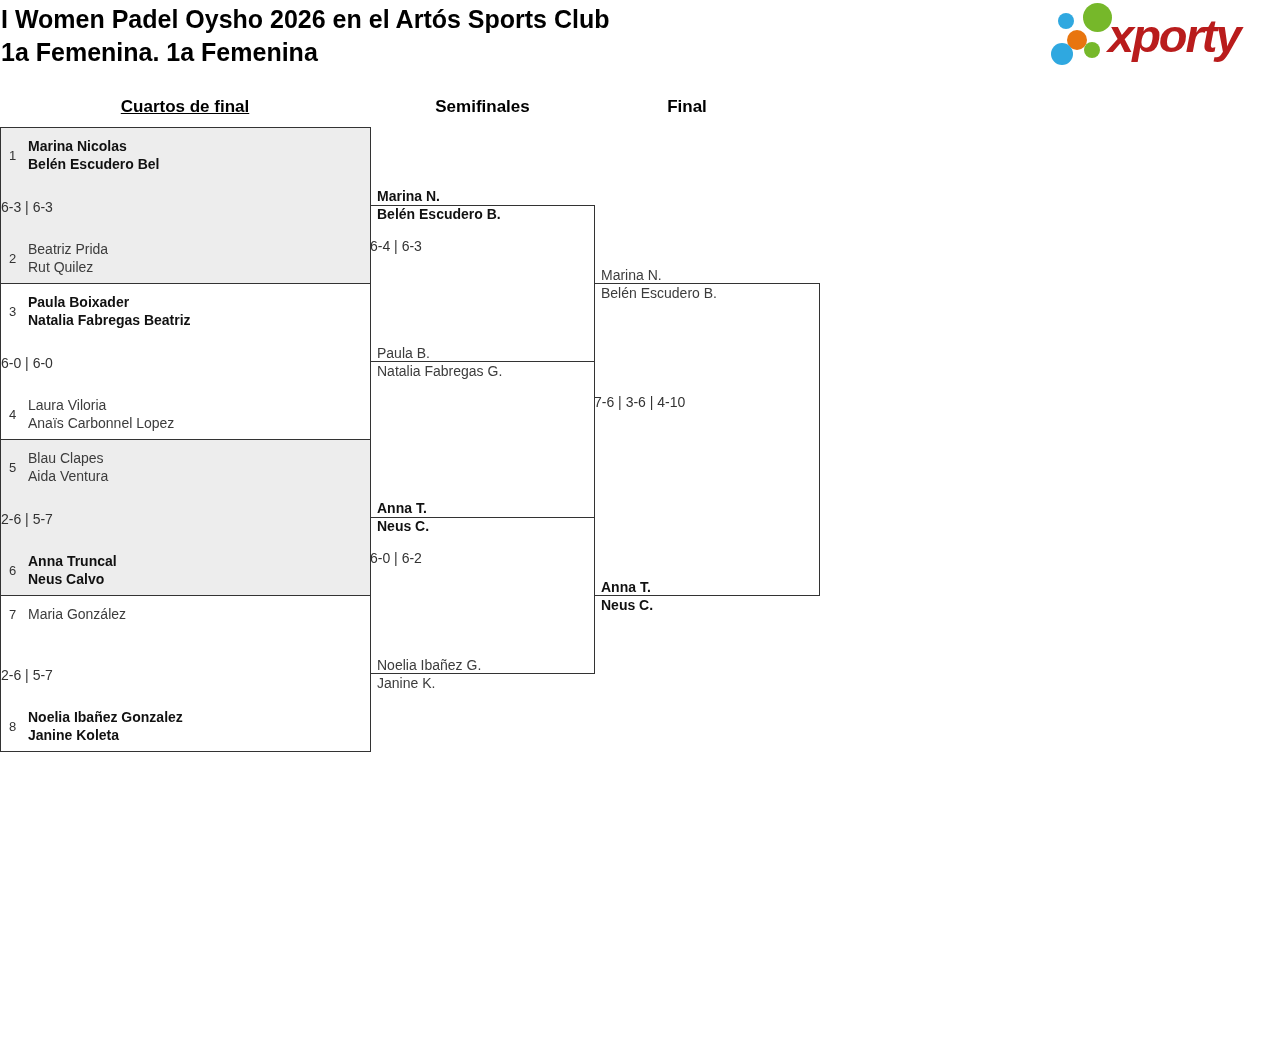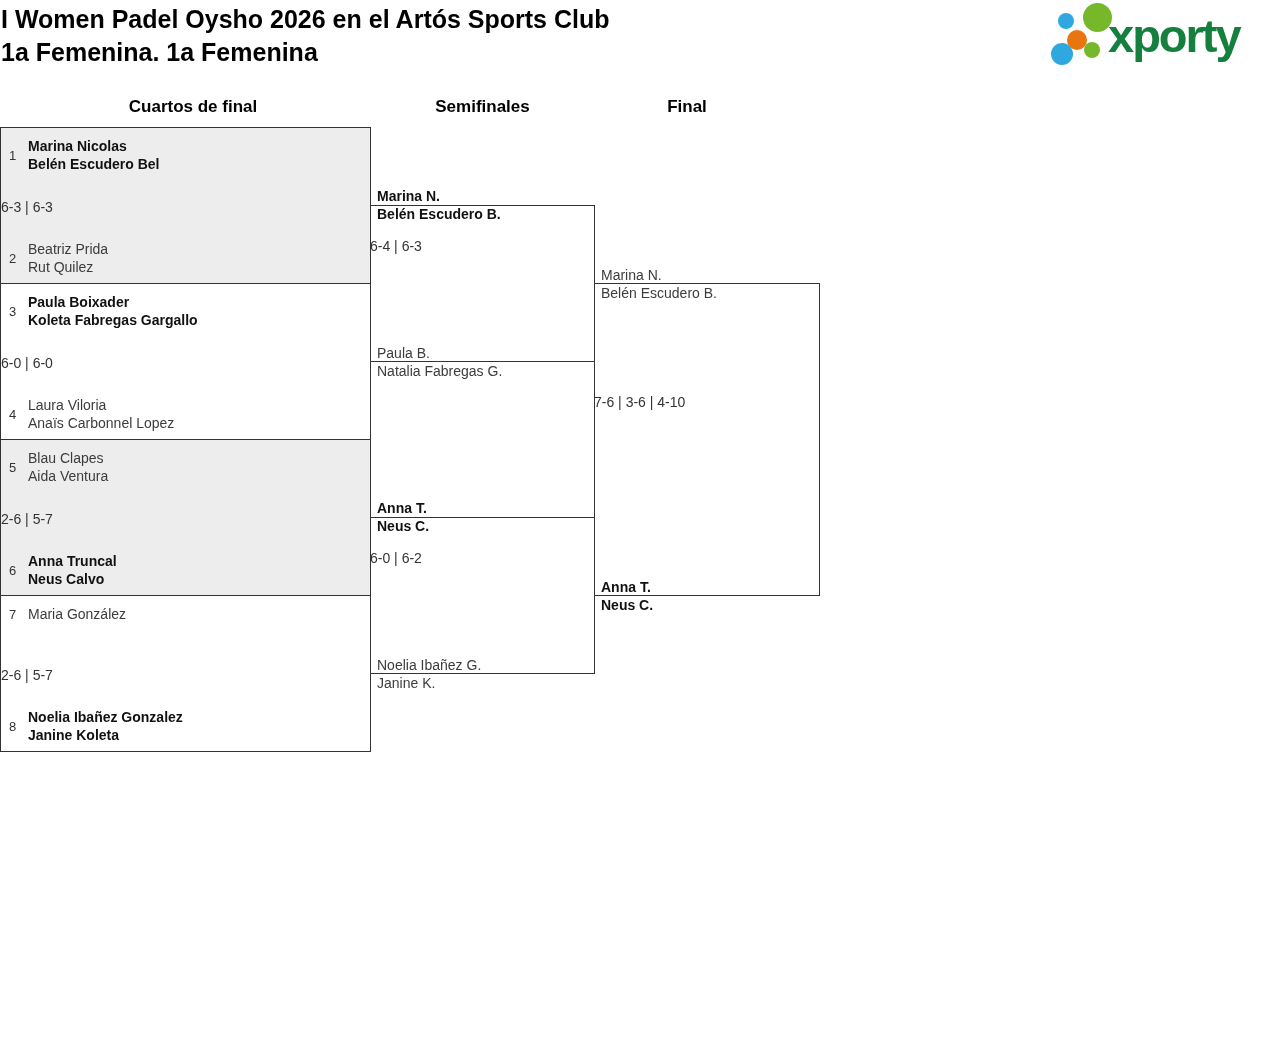--- a/index.html
+++ b/index.html
@@ -12,21 +12,21 @@
   .logo{position:absolute;left:1046px;top:0;width:230px;height:80px;}
   .dot{position:absolute;border-radius:50%;}
   .dot-blue-small{left:12px;top:13px;width:16px;height:16px;}
   .dot-green-large{left:37px;top:3px;width:29px;height:29px;}
   .dot-orange{left:21px;top:30px;width:20px;height:20px;}
   .dot-green-small{left:38px;top:42px;width:16px;height:16px;}
   .dot-blue-large{left:5px;top:43px;width:22px;height:22px;}
   .logo-text{position:absolute;left:62px;top:12px;font-size:47px;font-weight:700;letter-spacing:-2px;line-height:1;}
   
   .round-header{position:absolute;top:97px;font-size:17px;font-weight:700;text-align:center;color:#000;}
-  .rh1{left:8px;width:370px;}
+  .rh1{left:0;width:370px;text-decoration:underline;}
   .rh2{left:370px;width:225px;}
   .rh3{left:574px;width:226px;}
   
   .box{position:absolute;border:1px solid #333;box-sizing:border-box;background:transparent;}
   .qf{left:0;width:371px;height:157px;}
   .qf.gray{background:#ededed;}
   .qf1{top:127px;} .qf2{top:283px;} .qf3{top:439px;} .qf4{top:595px;}
   .sf{left:370px;width:225px;height:157px;}
   .sf1{top:205px;} .sf2{top:517px;}
   .final-box{left:594px;width:226px;top:283px;height:313px;}
@@ -63,21 +63,21 @@
     <div>I Women Padel Oysho 2026 en el Artós Sports Club</div>
     <div>1a Femenina. 1a Femenina</div>
   </div>
 
   <div class="logo">
     <span class="dot dot-blue-small" style="background-color: rgb(47, 168, 224);"></span>
     <span class="dot dot-green-large" style="background-color: rgb(118, 184, 42);"></span>
     <span class="dot dot-orange" style="background-color: rgb(232, 117, 15);"></span>
     <span class="dot dot-green-small" style="background-color: rgb(118, 184, 42);"></span>
     <span class="dot dot-blue-large" style="background-color: rgb(47, 168, 224);"></span>
-    <span class="logo-text" style="color: #15803d;">xporty</span>
+    <span class="logo-text" style="color: #b91c1c; font-style: italic;">xporty</span>
   </div>
 
   <div class="round-header rh1">Cuartos de final</div>
   <div class="round-header rh2">Semifinales</div>
   <div class="round-header rh3">Final</div>
 
   <div class="box qf qf1 gray">
     <div class="team top">
       <span class="seed">1</span>
       <div class="names winner">
@@ -93,21 +93,21 @@
         <div>Rut Quilez</div>
       </div>
     </div>
   </div>
 
   <div class="box qf qf2">
     <div class="team top">
       <span class="seed">3</span>
       <div class="names winner">
         <div>Paula Boixader</div>
-        <div>Koleta Fabregas Gargallo</div>
+        <div>Natalia Fabregas Beatriz</div>
       </div>
     </div>
     <div class="score">6-0 | 6-0</div>
     <div class="team bottom">
       <span class="seed">4</span>
       <div class="names">
         <div>Laura Viloria</div>
         <div>Anaïs Carbonnel Lopez</div>
       </div>
     </div>

